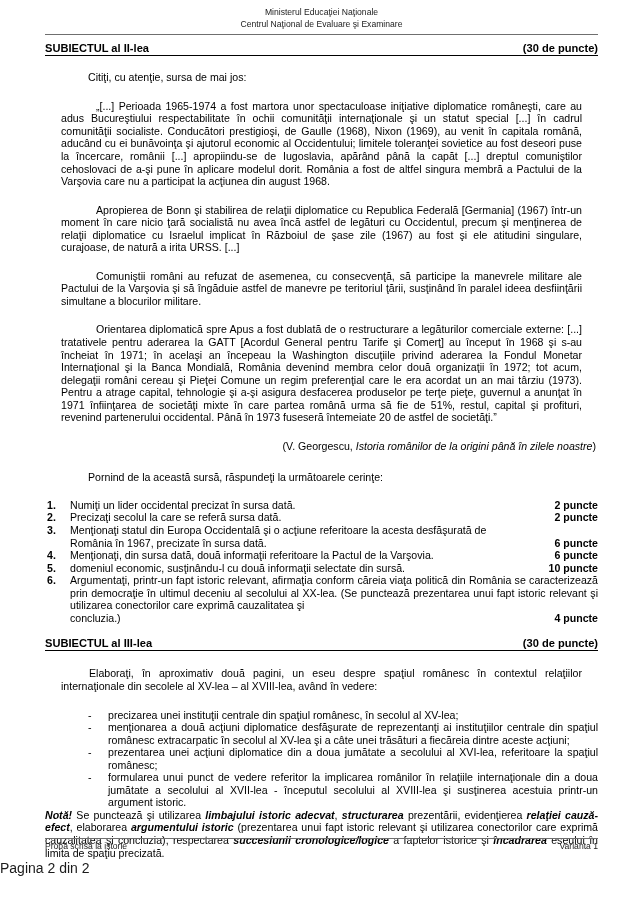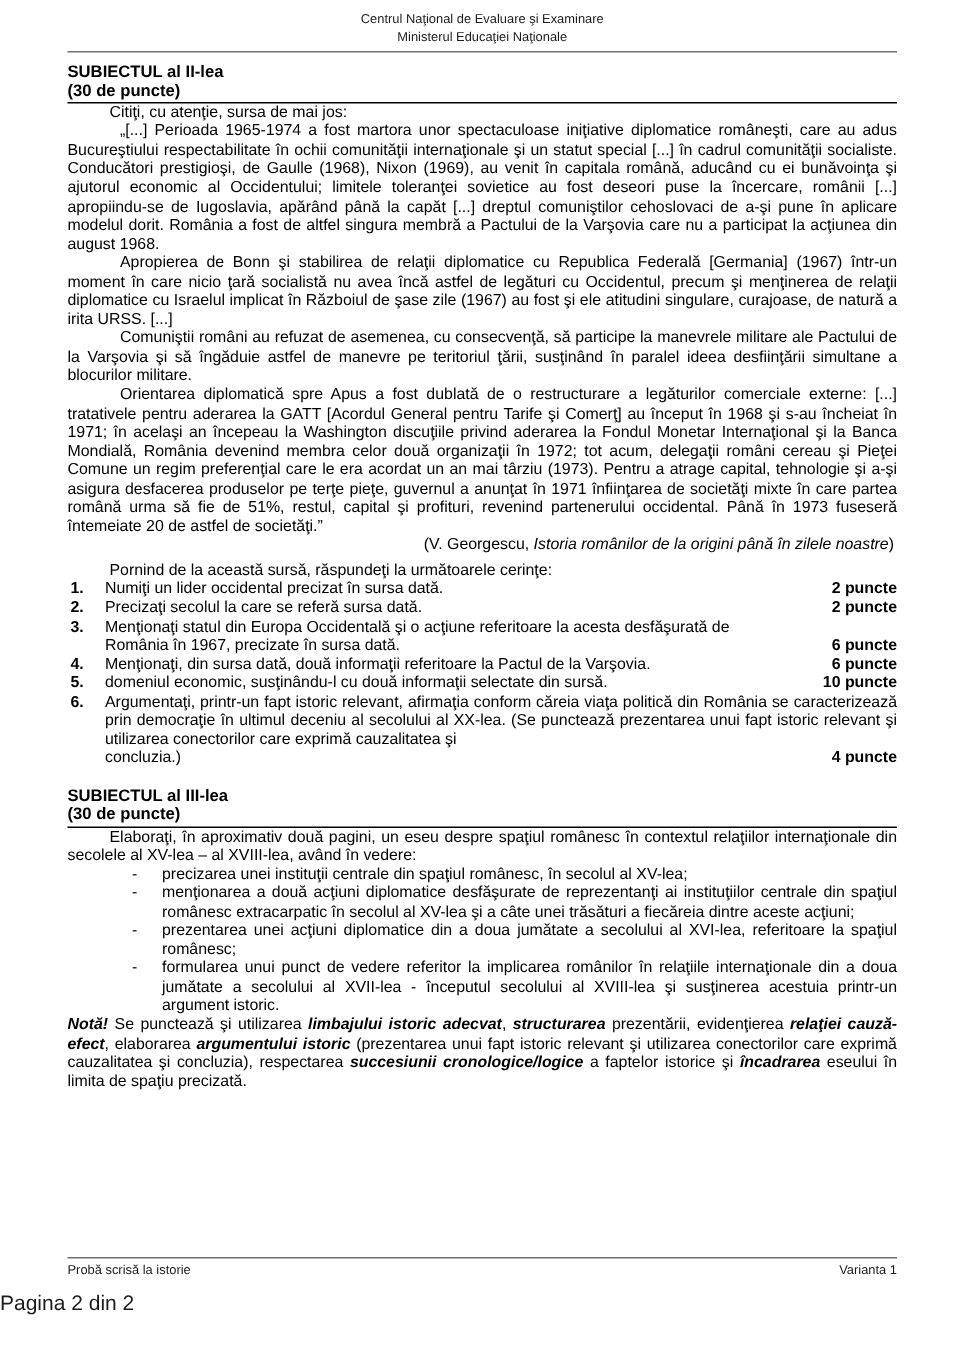--- a/index.html
+++ b/index.html
@@ -50,43 +50,42 @@
   
   .subject-head {
     display: flex;
     justify-content: space-between;
     align-items: baseline;
     font-weight: bold;
     font-size: 11.1px;
     border-bottom: 1.1px solid #000;
     padding-bottom: 0.5px;
     margin-top: 7px;
-    flex-direction: column;
   }
   .subject-head .pts { font-weight: bold; }
 
   
   p.just {
-    margin: 0;
+    margin: 16px;
     text-align: justify;
     text-justify: inter-word;
     text-indent: 0;
   }
   p.just.indent { text-indent: 35px; }
   p.just.indent-sm { text-indent: 28px; }
 
   .attrib {
     margin: 0;
     text-align: right;
     padding-right: 2px;
   }
   .attrib i { font-style: italic; }
 
   .lead {
-    margin: 0;
+    margin: 15px;
     text-indent: 28px;
   }
 
   
   ol.qlist {
     list-style: none;
     margin: 0;
     padding: 0;
   }
   ol.qlist > li {
@@ -162,22 +161,22 @@
   }
   .spacer-4 { height: 4px; }
   .spacer-6 { height: 6px; }
 </style>
 </head>
 <body>
 
 <div class="page">
 
   <div class="doc-header">
+    <div>Ministerul Educaţiei Naţionale</div>
     <div>Centrul Naţional de Evaluare şi Examinare</div>
-    <div>Ministerul Educaţiei Naţionale</div>
   </div>
   <div class="rule"></div>
 
   <div class="content">
 
     <div class="subject-head">
       <span>SUBIECTUL al II-lea</span>
       <span class="pts">(30 de puncte)</span>
     </div>
 

